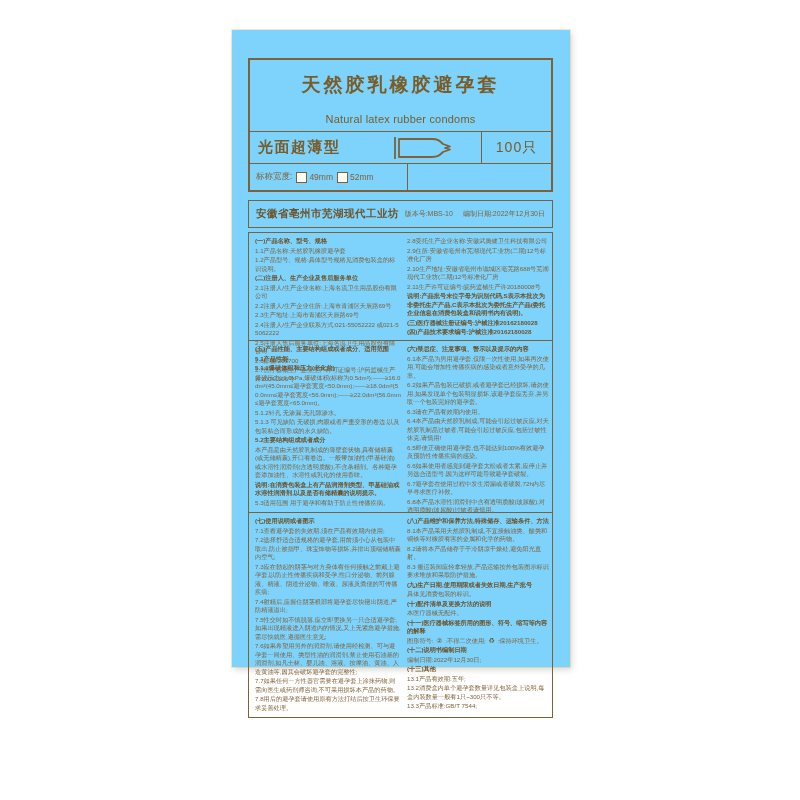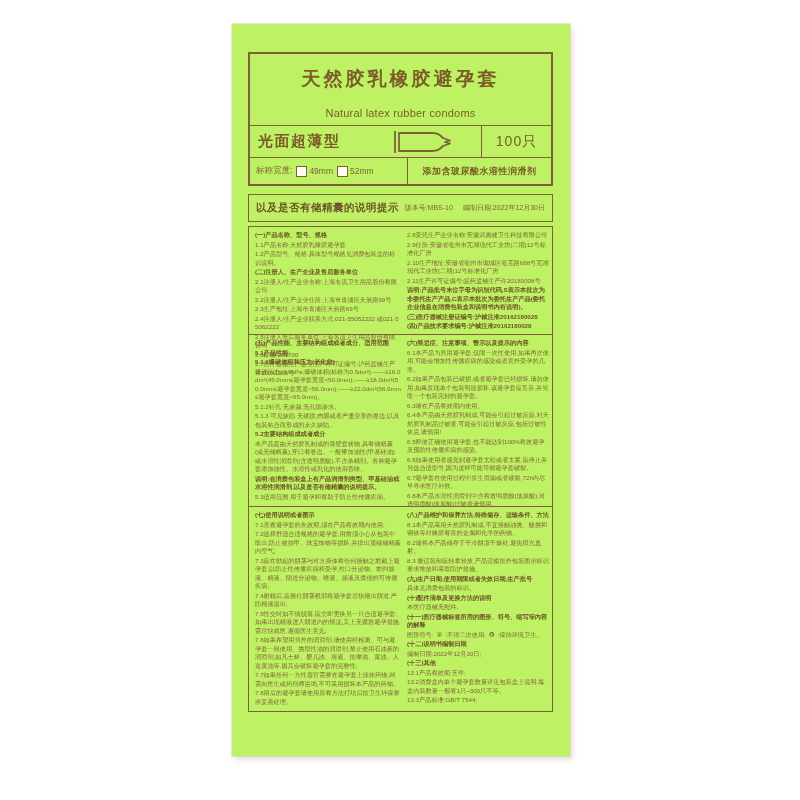--- a/index.html
+++ b/index.html
@@ -1,18 +1,18 @@
 <!DOCTYPE html>
 <html><head>
 <meta charset="utf-8">
 <style>
   html,body{margin:0;padding:0;}
   body{width:800px;height:800px;background:#ffffff;position:relative;overflow:hidden;
        font-family:"Liberation Sans","DejaVu Sans",sans-serif;color:#82613A;}
-  .card{position:absolute;left:232px;top:24px;width:338px;height:732px;background:#bef264;
+  .card{position:absolute;left:232px;top:30px;width:338px;height:637px;background:#7dd3fc;
         box-shadow:2px 3px 6px rgba(160,150,120,0.35),0 0 0 1px #efecdb;}
   
   .htable{position:absolute;left:16px;top:28px;width:305px;border:2px solid #7E6136;box-sizing:border-box;}
   .hrow1{height:72px;border-bottom:1.5px solid #7E6136;text-align:center;box-sizing:border-box;padding-top:14px;}
   .title-cn{font-size:19px;letter-spacing:3px;color:#7A5C28;font-weight:bold;line-height:22px;}
   .title-en{font-size:11px;color:#7A5C28;margin-top:17px;letter-spacing:0.2px;}
   .hrow2{height:32px;border-bottom:1.5px solid #7E6136;display:flex;box-sizing:border-box;gap:40px;}
   .type-cell{flex:1;position:relative;display:flex;align-items:center;}
   .type-label{font-size:15px;font-weight:bold;letter-spacing:1.5px;color:#7A5C28;margin-left:8px;}
   .condom-wrap{position:absolute;left:142px;top:4px;width:66px;height:24px;}
@@ -69,26 +69,25 @@
       <div class="count-cell">100只</div>
     </div>
     <div class="hrow3">
       <div class="width-cell">
         <span>标称宽度:</span>
         <span class="checkbox"></span>
         <span>49mm</span>
         <span class="checkbox"></span>
         <span>52mm</span>
       </div>
-      <div class="additive-cell">添加含玻尿酸水溶性润滑剂</div>
     </div>
   </div>
 
   <div class="mbar">
-    <span class="mtitle">以及是否有储精囊的说明提示</span>
+    <span class="mtitle">安徽省亳州市芜湖现代工业坊</span>
     <span class="mmeta">版本号:MBS-10</span>
     <span class="mmeta2">编制日期:2022年12月30日</span>
   </div>
 
   <div class="mbody">
     <div class="band band1">
       <div class="colL">
           <p class="ln hd">(一)产品名称、型号、规格</p>
           <p class="ln">1.1产品名称:天然胶乳橡胶避孕套</p>
           <p class="ln">1.2产品型号、规格:具体型号规格见消费包装盒的标识说明。</p>

